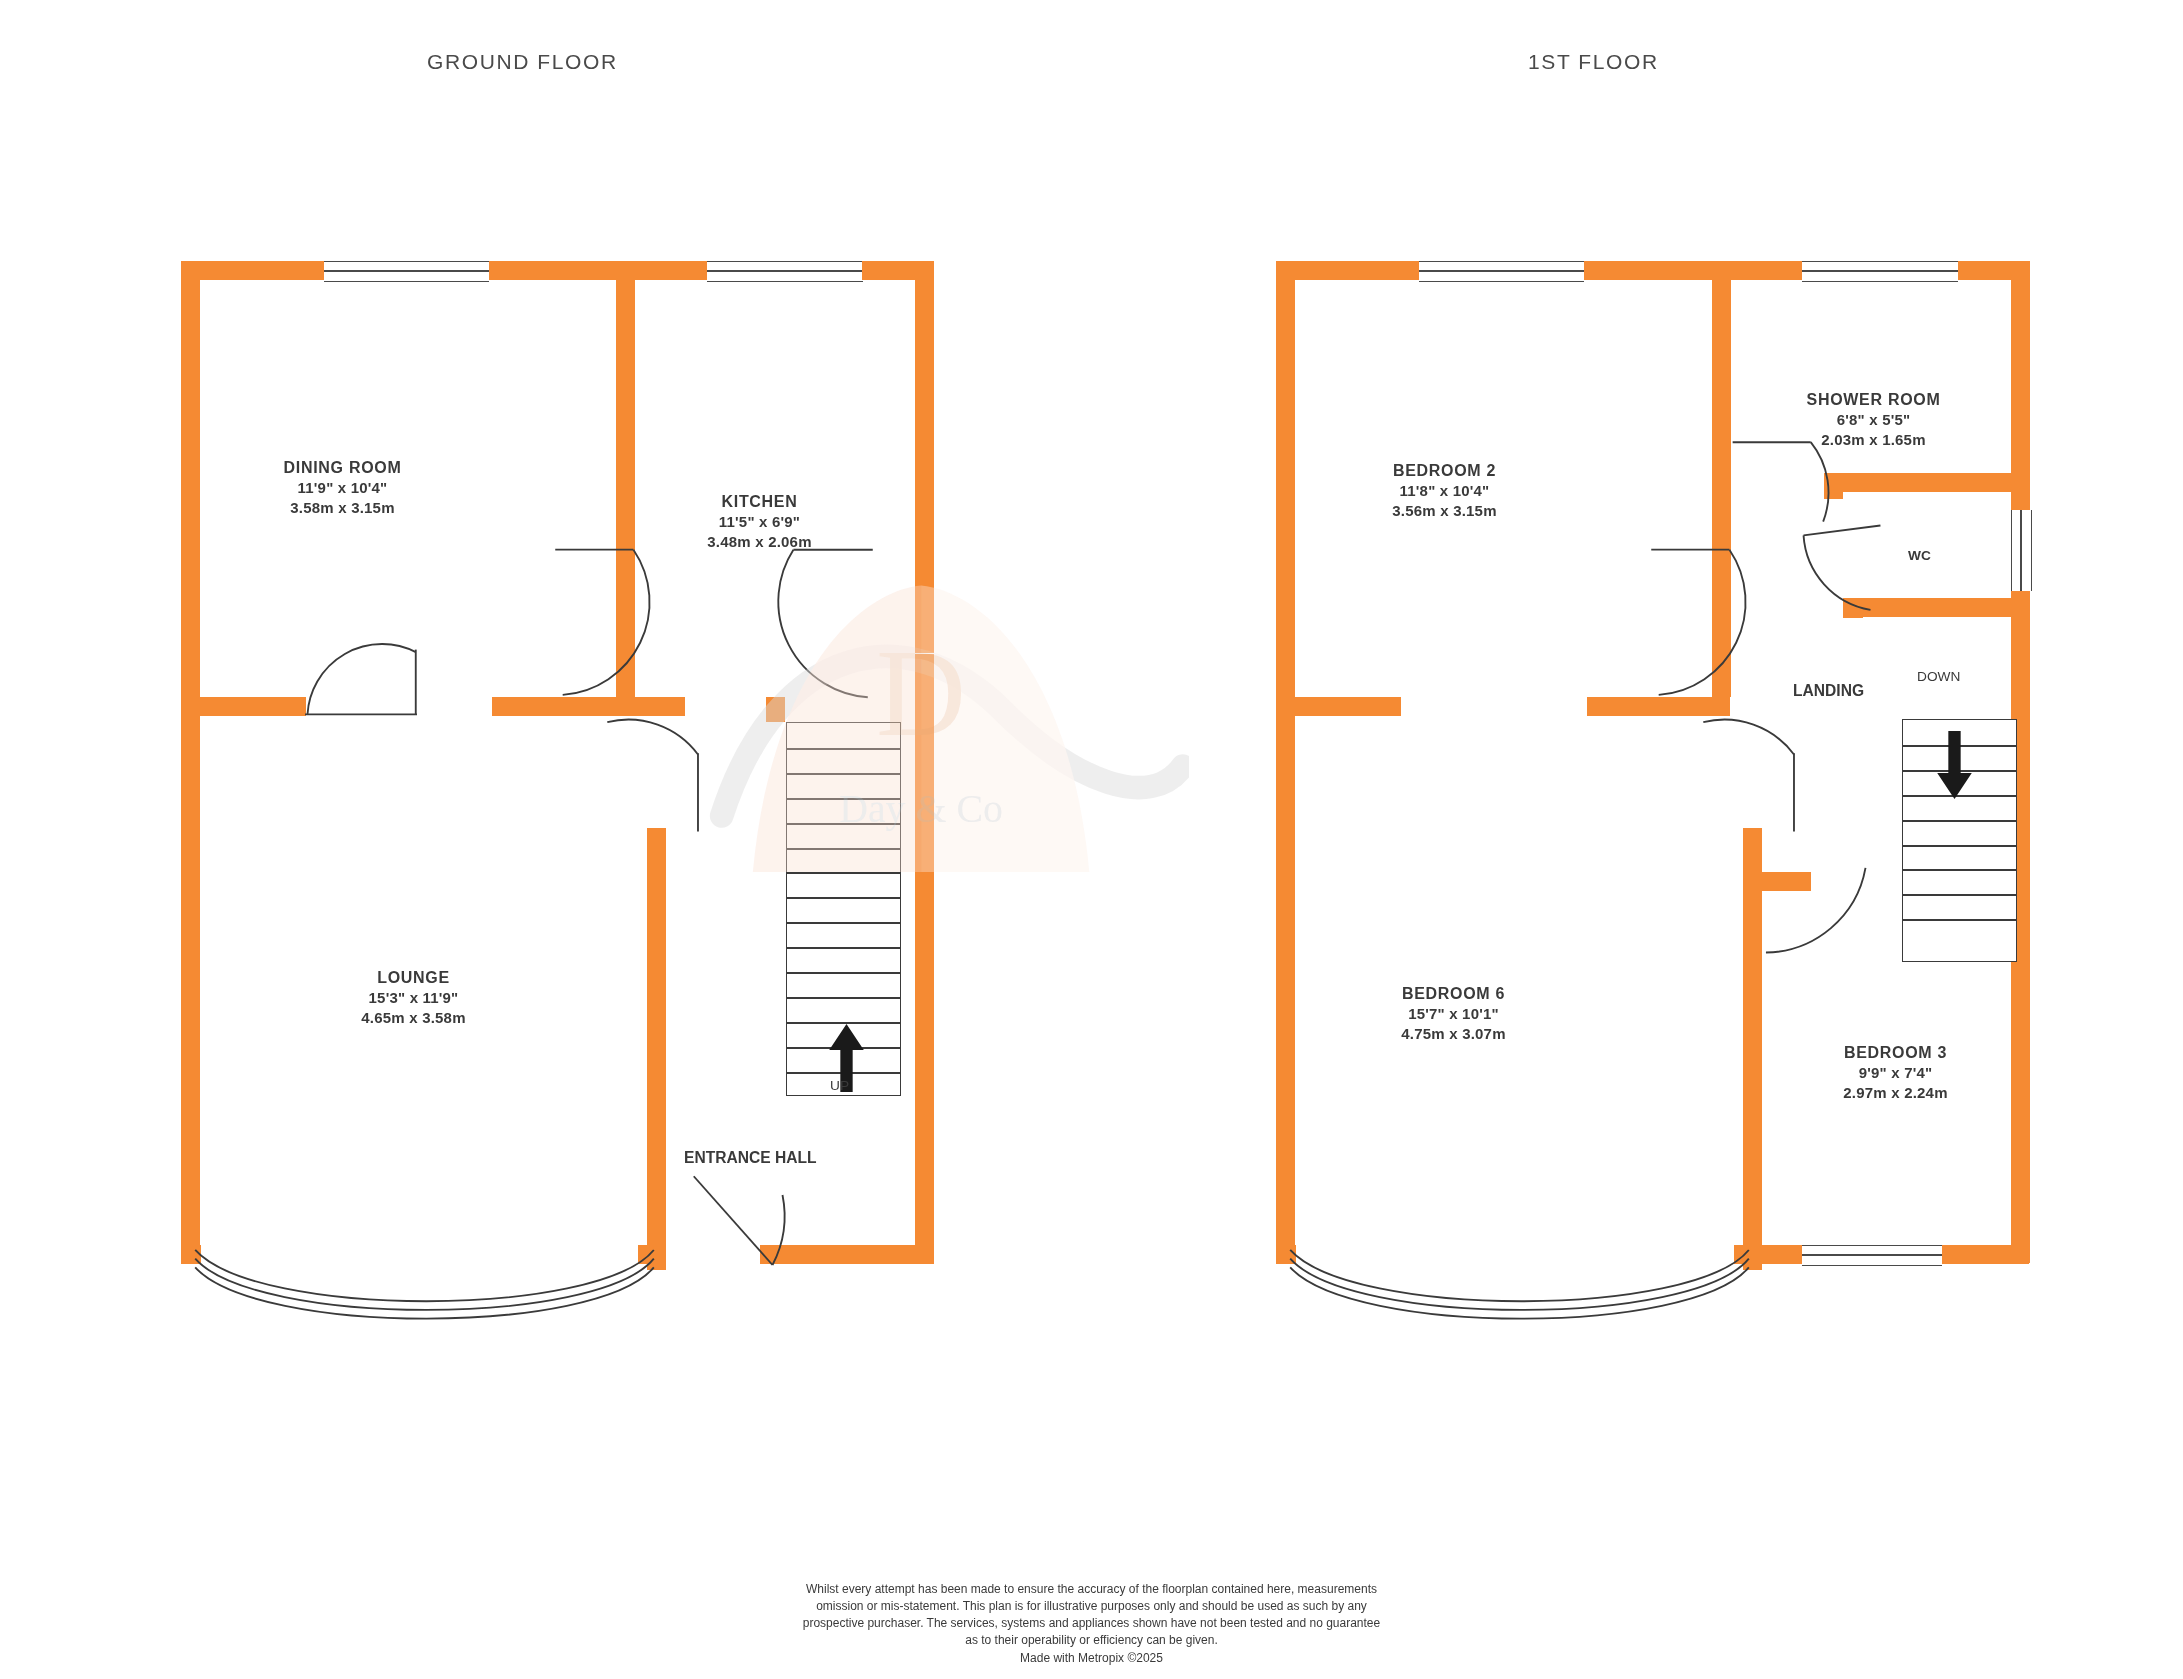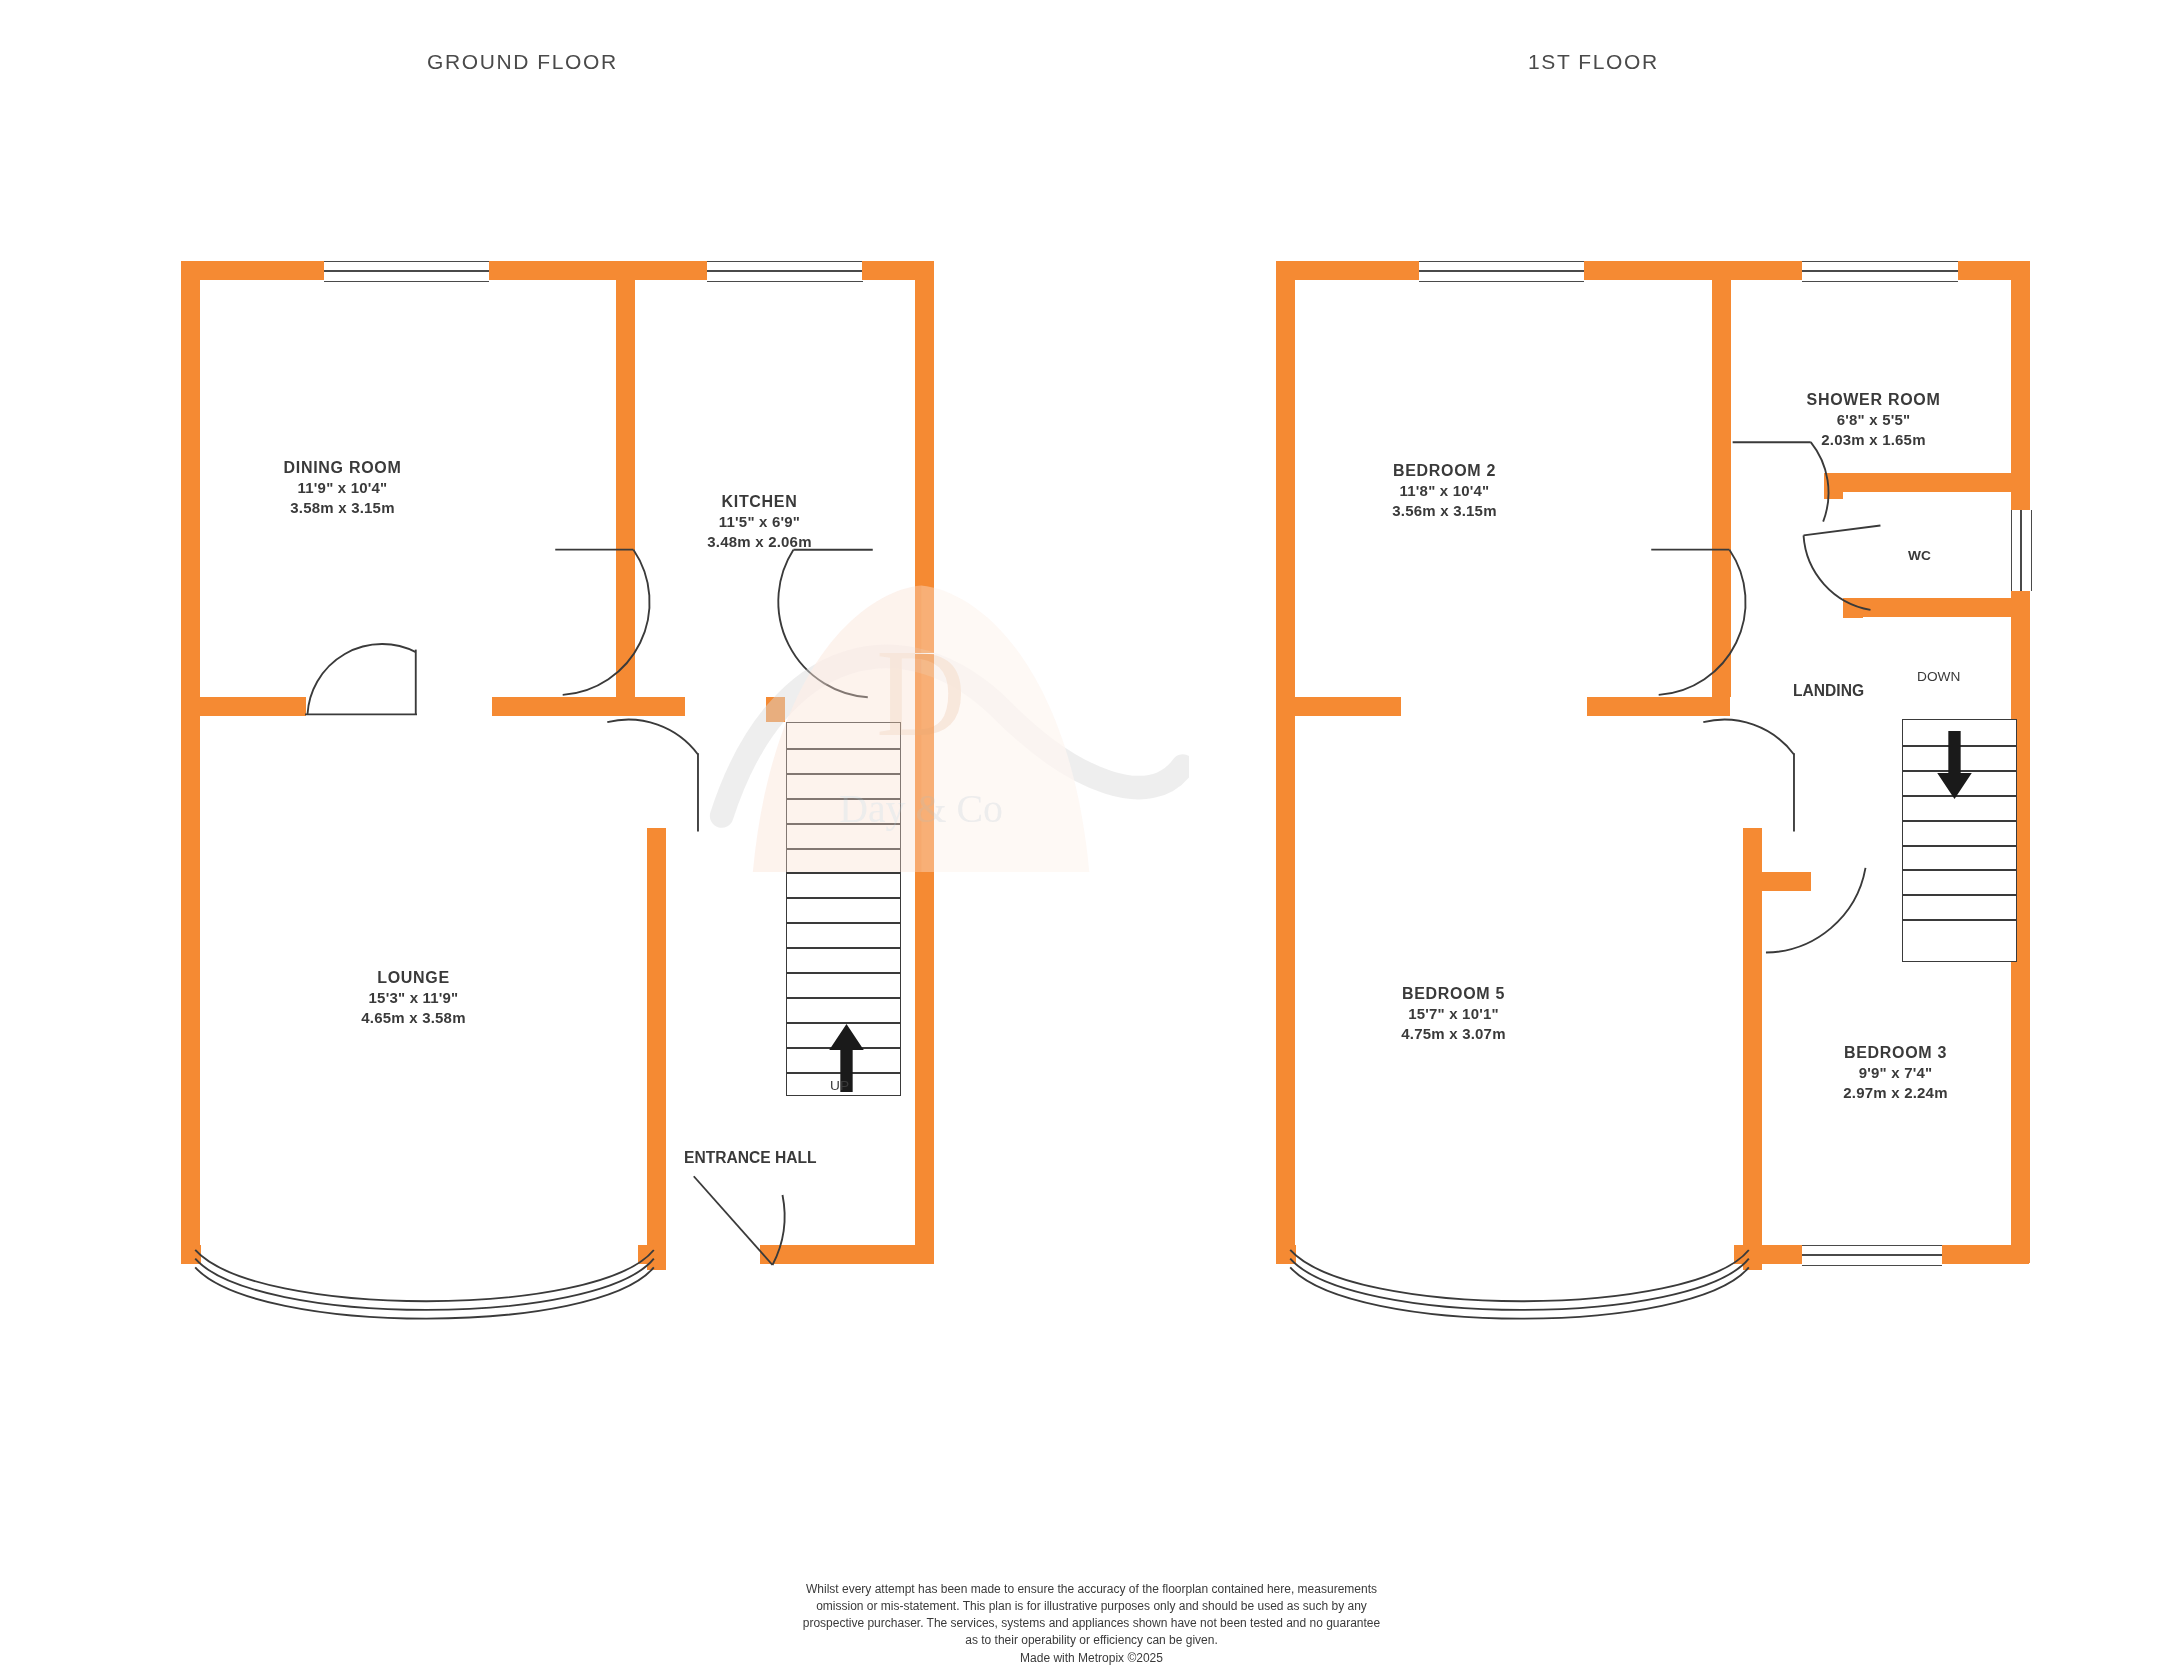--- a/index.html
+++ b/index.html
@@ -330,21 +330,21 @@
       <div class="dim">3.56m  x 3.15m</div>
     </div>
 
     <div class="room-label" style="left:1743px; top:346px; width:261px;margin-top:44px;">
       <div class="nm">SHOWER ROOM</div>
       <div class="dim">6'8"  x 5'5"</div>
       <div class="dim">2.03m  x 1.65m</div>
     </div>
 
     <div class="room-label" style="left:1329px; top:984px; width:249px;">
-      <div class="nm">BEDROOM 5</div>
+      <div class="nm">BEDROOM 6</div>
       <div class="dim">15'7"  x 10'1"</div>
       <div class="dim">4.75m  x 3.07m</div>
     </div>
 
     <div class="room-label" style="left:1771px; top:1043px; width:249px;">
       <div class="nm">BEDROOM 3</div>
       <div class="dim">9'9"  x 7'4"</div>
       <div class="dim">2.97m  x 2.24m</div>
     </div>
 

